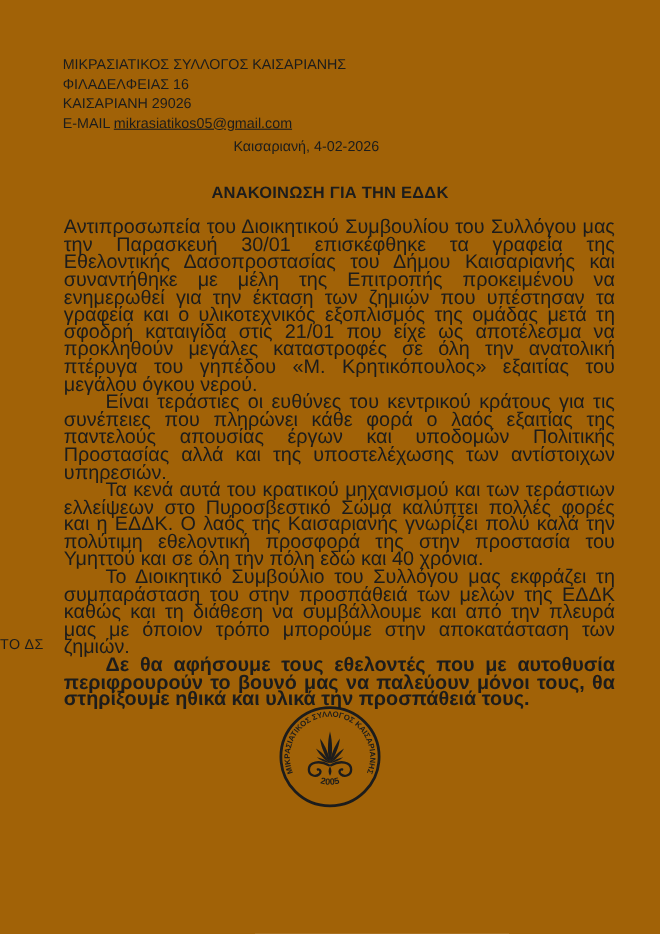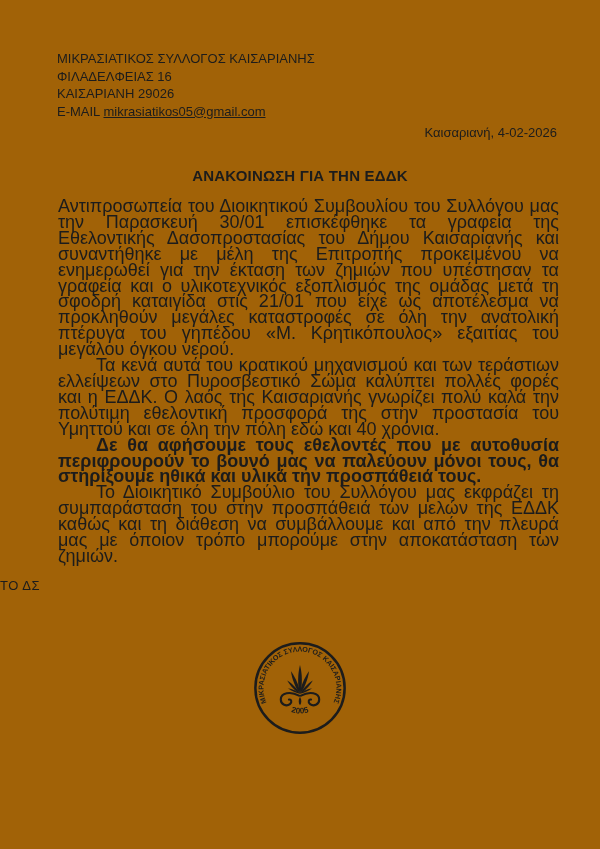--- a/index.html
+++ b/index.html
@@ -28,21 +28,21 @@
   .email-link {
     text-decoration: underline;
     color: #1c1c1c;
     cursor: pointer;
   }
   .dateline {
     position: absolute;
     left: 0;
     right: 43px;
     top: 125px;
-    text-align: right;
+    text-align: center;
     font-size: 13px;
   }
   .doc-title {
     position: absolute;
     left: 0;
     right: 0;
     top: 167px;
     text-align: center;
     font-weight: bold;
     font-size: 15px;
@@ -93,23 +93,24 @@
     <div>ΚΑΙΣΑΡΙΑΝΗ 29026</div>
     <div class="email-row"><span>E-MAIL </span><span class="email-link">mikrasiatikos05@gmail.com</span></div>
   </div>
 
   <div class="dateline">Καισαριανή, 4-02-2026</div>
 
   <div class="doc-title">ΑΝΑΚΟΙΝΩΣΗ ΓΙΑ ΤΗΝ ΕΔΔΚ</div>
 
   <div class="body-text">
     <p>Αντιπροσωπεία του Διοικητικού Συμβουλίου του Συλλόγου μας την Παρασκευή 30/01 επισκέφθηκε τα γραφεία της Εθελοντικής Δασοπροστασίας του Δήμου Καισαριανής και συναντήθηκε με μέλη της Επιτροπής προκειμένου να ενημερωθεί για την έκταση των ζημιών που υπέστησαν τα γραφεία και ο υλικοτεχνικός εξοπλισμός της ομάδας μετά τη σφοδρή καταιγίδα στις 21/01 που είχε ως αποτέλεσμα να προκληθούν μεγάλες καταστροφές σε όλη την ανατολική πτέρυγα του γηπέδου «Μ. Κρητικόπουλος» εξαιτίας του μεγάλου όγκου νερού.</p>
+    <p class="indent">Είναι τεράστιες οι ευθύνες του κεντρικού κράτους για τις συνέπειες που πληρώνει κάθε φορά ο λαός εξαιτίας της παντελούς απουσίας έργων και υποδομών Πολιτικής Προστασίας αλλά και της υποστελέχωσης των αντίστοιχων υπηρεσιών.</p>
     <p class="indent">Τα κενά αυτά του κρατικού μηχανισμού και των τεράστιων ελλείψεων στο Πυροσβεστικό Σώμα καλύπτει πολλές φορές και η ΕΔΔΚ. Ο λαός της Καισαριανής γνωρίζει πολύ καλά την πολύτιμη εθελοντική προσφορά της στην προστασία του Υμηττού και σε όλη την πόλη εδώ και 40 χρόνια.</p>
+    <p class="indent">Το Διοικητικό Συμβούλιο του Συλλόγου μας εκφράζει τη συμπαράσταση του στην προσπάθειά των μελών της ΕΔΔΚ καθώς και τη διάθεση να συμβάλλουμε και από την πλευρά μας με όποιον τρόπο μπορούμε στην αποκατάσταση των ζημιών.</p>
     <p class="indent bold">Δε θα αφήσουμε τους εθελοντές που με αυτοθυσία περιφρουρούν το βουνό μας να παλεύουν μόνοι τους, θα στηρίξουμε ηθικά και υλικά την προσπάθειά τους.</p>
-    <p class="indent">Το Διοικητικό Συμβούλιο του Συλλόγου μας εκφράζει τη συμπαράσταση του στην προσπάθειά των μελών της ΕΔΔΚ καθώς και τη διάθεση να συμβάλλουμε και από την πλευρά μας με όποιον τρόπο μπορούμε στην αποκατάσταση των ζημιών.</p>
   </div>
 
   <div class="signature">ΤΟ ΔΣ</div>
 
   <div class="seal">
     <svg viewBox="0 0 100 100" xmlns="http://www.w3.org/2000/svg">
 
       <circle cx="50" cy="50" r="46.5" fill="none" stroke="#1c1c1c" stroke-width="2.6"></circle>
 
       <defs>

